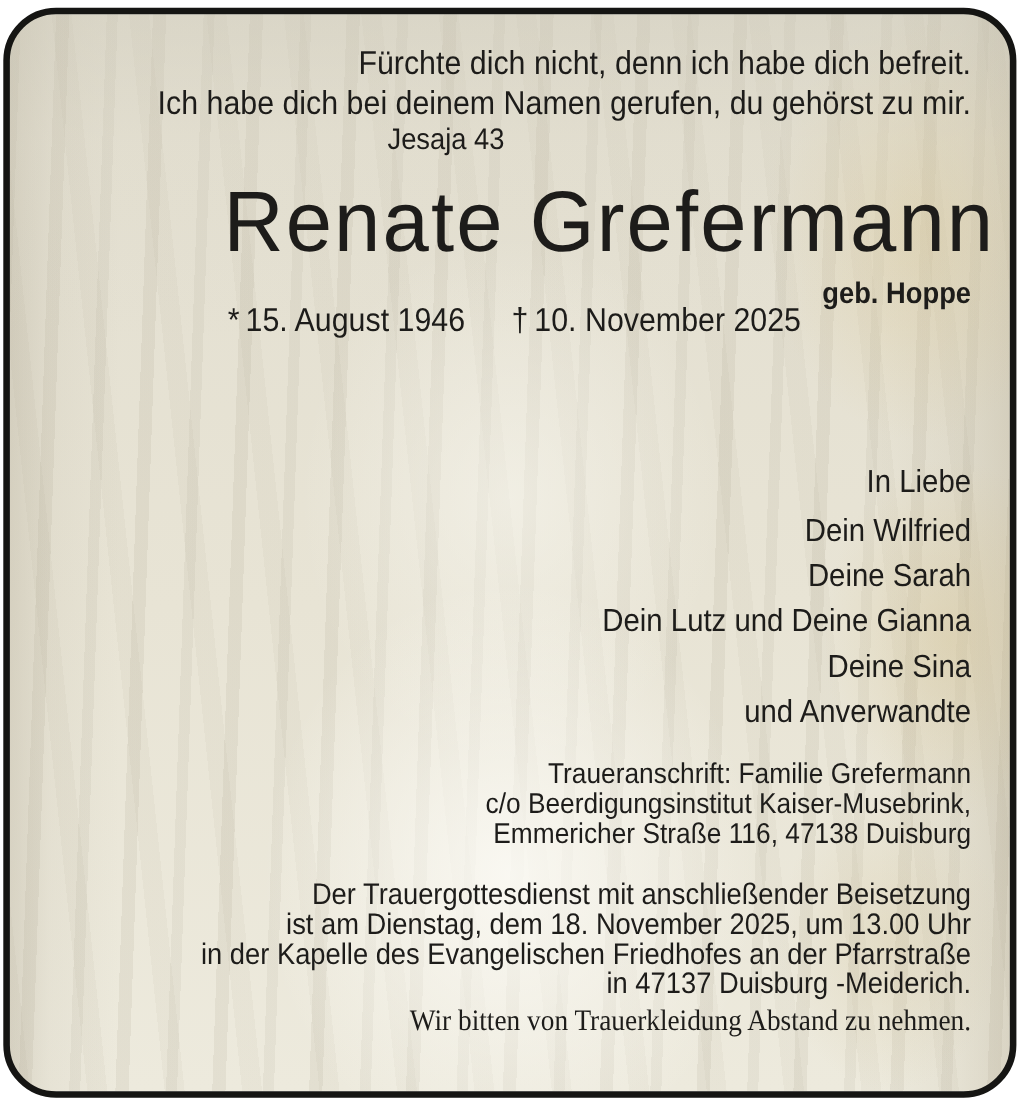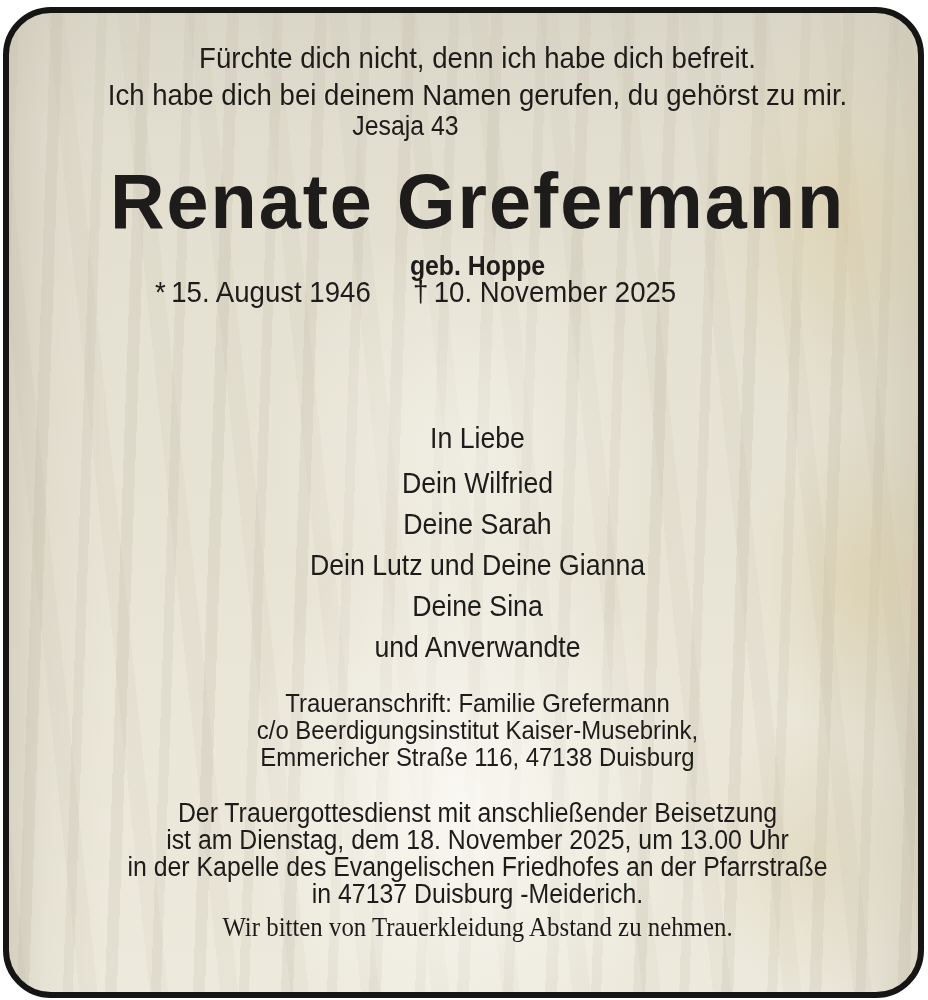--- a/index.html
+++ b/index.html
@@ -34,28 +34,28 @@
       repeating-linear-gradient(92deg, rgba(152,146,126,0.10) 0 10px, rgba(0,0,0,0) 10px 42px, rgba(158,150,128,0.13) 42px 54px, rgba(0,0,0,0) 54px 88px),
       repeating-linear-gradient(84deg, rgba(170,162,140,0.08) 0 18px, rgba(0,0,0,0) 18px 70px),
       linear-gradient(180deg,#e2ded0 0%,#e8e4d5 55%,#edeadd 100%);
   }
   .abs{position:absolute;left:0;right:0;}
   .line{
     white-space:nowrap;
     transform:scaleX(0.92);
     transform-origin:50% 50%;
   }
-  .center{text-align:center;padding-left:28px;}
+  .center{text-align:right;padding-left:28px;}
   .quote{top:26px;font-size:30px;line-height:37px;}
   .quote-source{top:100px;font-size:27px;line-height:27px;text-align:center;padding-right:126px;}
   .quote-source .line{transform-origin:100% 50%;}
-  .deceased{top:146px;font-size:78px;line-height:84px;letter-spacing:2px;font-weight:bold;}
+  .deceased{top:146px;font-size:78px;line-height:84px;letter-spacing:2px;}
   .deceased .line{transform:scaleX(0.97);}
   .maiden{top:240px;font-size:27px;line-height:27px;font-weight:bold;}
-  .dates{top:263px;font-size:30px;line-height:31px;display:flex;justify-content:flex-start;padding:0 120px 0 128px;margin-left:18px;}
+  .dates{top:263px;font-size:30px;line-height:31px;display:flex;justify-content:center;padding:0 120px 0 128px;}
   .dates .birth{transform-origin:0 50%;}
   .dates .death{transform-origin:100% 50%;}
   .loss{top:324px;font-size:30px;line-height:31px;}
   .inliebe{top:410px;font-size:29px;line-height:30px;}
   .mourners{top:450px;font-size:29px;line-height:41px;}
   .address{top:677px;font-size:26px;line-height:27px;}
   .service{top:787px;font-size:27px;line-height:27px;}
   .closing{top:900px;font-size:27px;line-height:28px;font-family:Liberation Serif, serif;}
 </style>
 </head>

